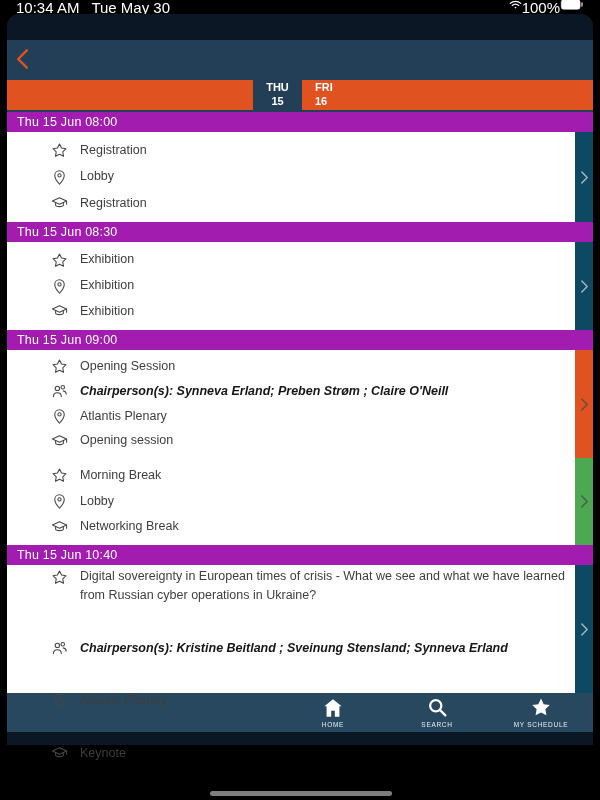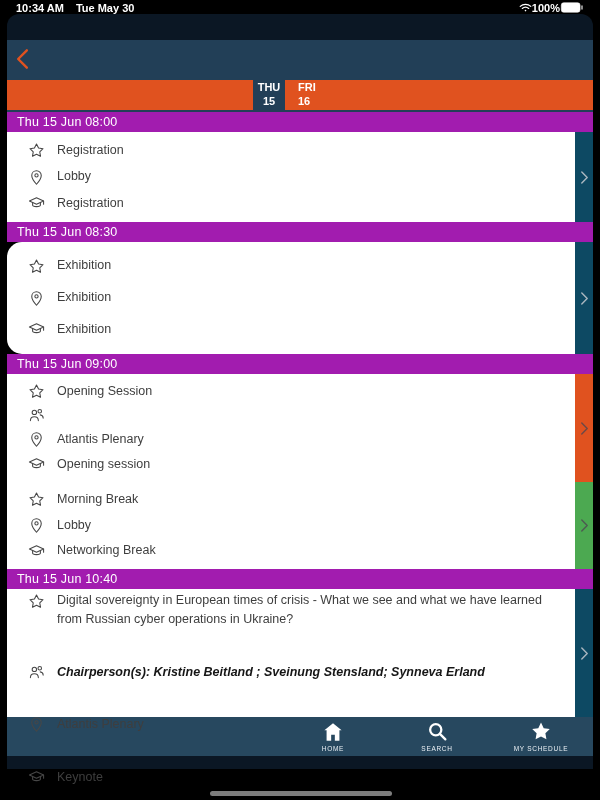--- a/index.html
+++ b/index.html
@@ -4,58 +4,58 @@
 <style>
   html,body{margin:0;padding:0;}
   body{
     width:600px;height:800px;position:relative;background:#000;
     font-family:"Liberation Sans","DejaVu Sans",sans-serif;
     -webkit-font-smoothing:antialiased;overflow:hidden;
   }
   
   .statusbar{position:absolute;top:0;left:0;width:600px;height:15px;
     display:flex;justify-content:space-between;align-items:center;
-    padding:0 16px;box-sizing:border-box;color:#fff;font-size:11px;font-weight:bold;}
+    padding:0 16px;box-sizing:border-box;color:#fff;font-size:15px;font-weight:normal;}
   .sb-left{display:flex;gap:12px;}
   .sb-right{display:flex;align-items:flex-start;}
   .sb-right svg{display:block;}
   
   .appwin{position:absolute;left:7px;top:14px;width:586px;height:771px;
     border-radius:12px;overflow:hidden;display:flex;flex-direction:column;background:#000;}
   .chrome-top{height:26px;background:#0b1724;flex:none;}
   .chrome-bottom{height:13px;background:#0b1724;flex:none;}
   
   .app-header{height:38px;background:#223f57;flex:none;display:flex;align-items:center;padding-left:9px;}
   .back-btn{width:26px;height:28px;display:flex;align-items:center;justify-content:flex-start;cursor:pointer;}
   
   .tabbar{height:34px;background:#223f57;flex:none;display:flex;align-items:center;}
   .tab{height:30px;display:flex;flex-direction:column;justify-content:center;color:#fff;
     font-size:11px;font-weight:bold;line-height:1.25;box-sizing:border-box;}
   .tab.orange{background:#e0521f;}
   .tab-prev{width:246px;}
-  .tab-thu{width:32px;height:34px;background:transparent;align-items:center;text-align:left;}
+  .tab-thu{width:49px;height:34px;background:transparent;align-items:center;text-align:left;}
   .tab-fri{flex:1;padding-left:13px;}
   
   .list{flex:none;background:#000;}
   .sec-head{height:20px;background:#a21caf;color:#fff;font-size:12.5px;
     line-height:20px;padding-left:10px;letter-spacing:.2px;}
   .card{background:#fff;position:relative;display:flex;flex-direction:column;
-    justify-content:space-evenly;padding:2px 26px 2px 21px;box-sizing:border-box;}
+    justify-content:space-evenly;padding:2px 26px 2px 44px;box-sizing:border-box;}
   .row{display:flex;align-items:center;gap:12px;}
   .row.top{align-items:flex-start;}
   .row.top .ric{margin-top:2px;}
   .ric{width:17px;height:17px;flex:none;stroke:#474747;fill:none;
     stroke-width:1.5;stroke-linecap:round;stroke-linejoin:round;}
   .rtxt{font-size:12.5px;color:#3e3e3e;line-height:1.55;}
   .rtxt.chair{color:#161616;font-weight:bold;font-style:italic;}
   .strip{position:absolute;right:0;top:0;bottom:0;width:18px;
     display:flex;align-items:center;justify-content:center;cursor:pointer;}
   .strip svg{stroke:#a9b6bf;fill:none;stroke-width:1.6;stroke-linecap:round;stroke-linejoin:round;}
   .strip.darkchev svg{stroke:#4d4752;opacity:.8;}
-  .h90{height:90px;}.h88{height:112px;border-radius:15px;}.h108{height:108px;}.h87{height:87px;}.h128{height:128px;gap:33px;}
+  .h90{height:90px;}.h88{height:88px;}.h108{height:108px;}.h87{height:87px;}.h128{height:128px;gap:33px;}
   
   .navbar{height:39px;background:#27485f;flex:none;display:flex;justify-content:flex-end;align-items:center;}
   .nav-item{width:104px;display:flex;flex-direction:column;align-items:center;cursor:pointer;}
   .nav-item svg{display:block;}
   .nav-label{margin-top:3px;font-size:6.5px;letter-spacing:.7px;color:#e9eff4;}
   
   .home-ind{position:absolute;left:210px;top:791px;width:182px;height:5px;border-radius:3px;background:#7d7d7d;}
   .hidden-defs{position:absolute;width:0;height:0;overflow:hidden;}
 </style>
 </head>
@@ -193,20 +193,21 @@
       <div class="row">
         <svg class="ric">
             <use href="#i-star"></use>
           </svg>
         <span class="rtxt">Opening Session</span>
       </div>
       <div class="row">
         <svg class="ric">
             <use href="#i-people"></use>
           </svg>
+        <span class="rtxt chair">Chairperson(s): Synneva Erland; Preben Strøm ; Claire O'Neill</span>
       </div>
       <div class="row">
         <svg class="ric">
             <use href="#i-pin"></use>
           </svg>
         <span class="rtxt">Atlantis Plenary</span>
       </div>
       <div class="row">
         <svg class="ric">
             <use href="#i-cap"></use>

